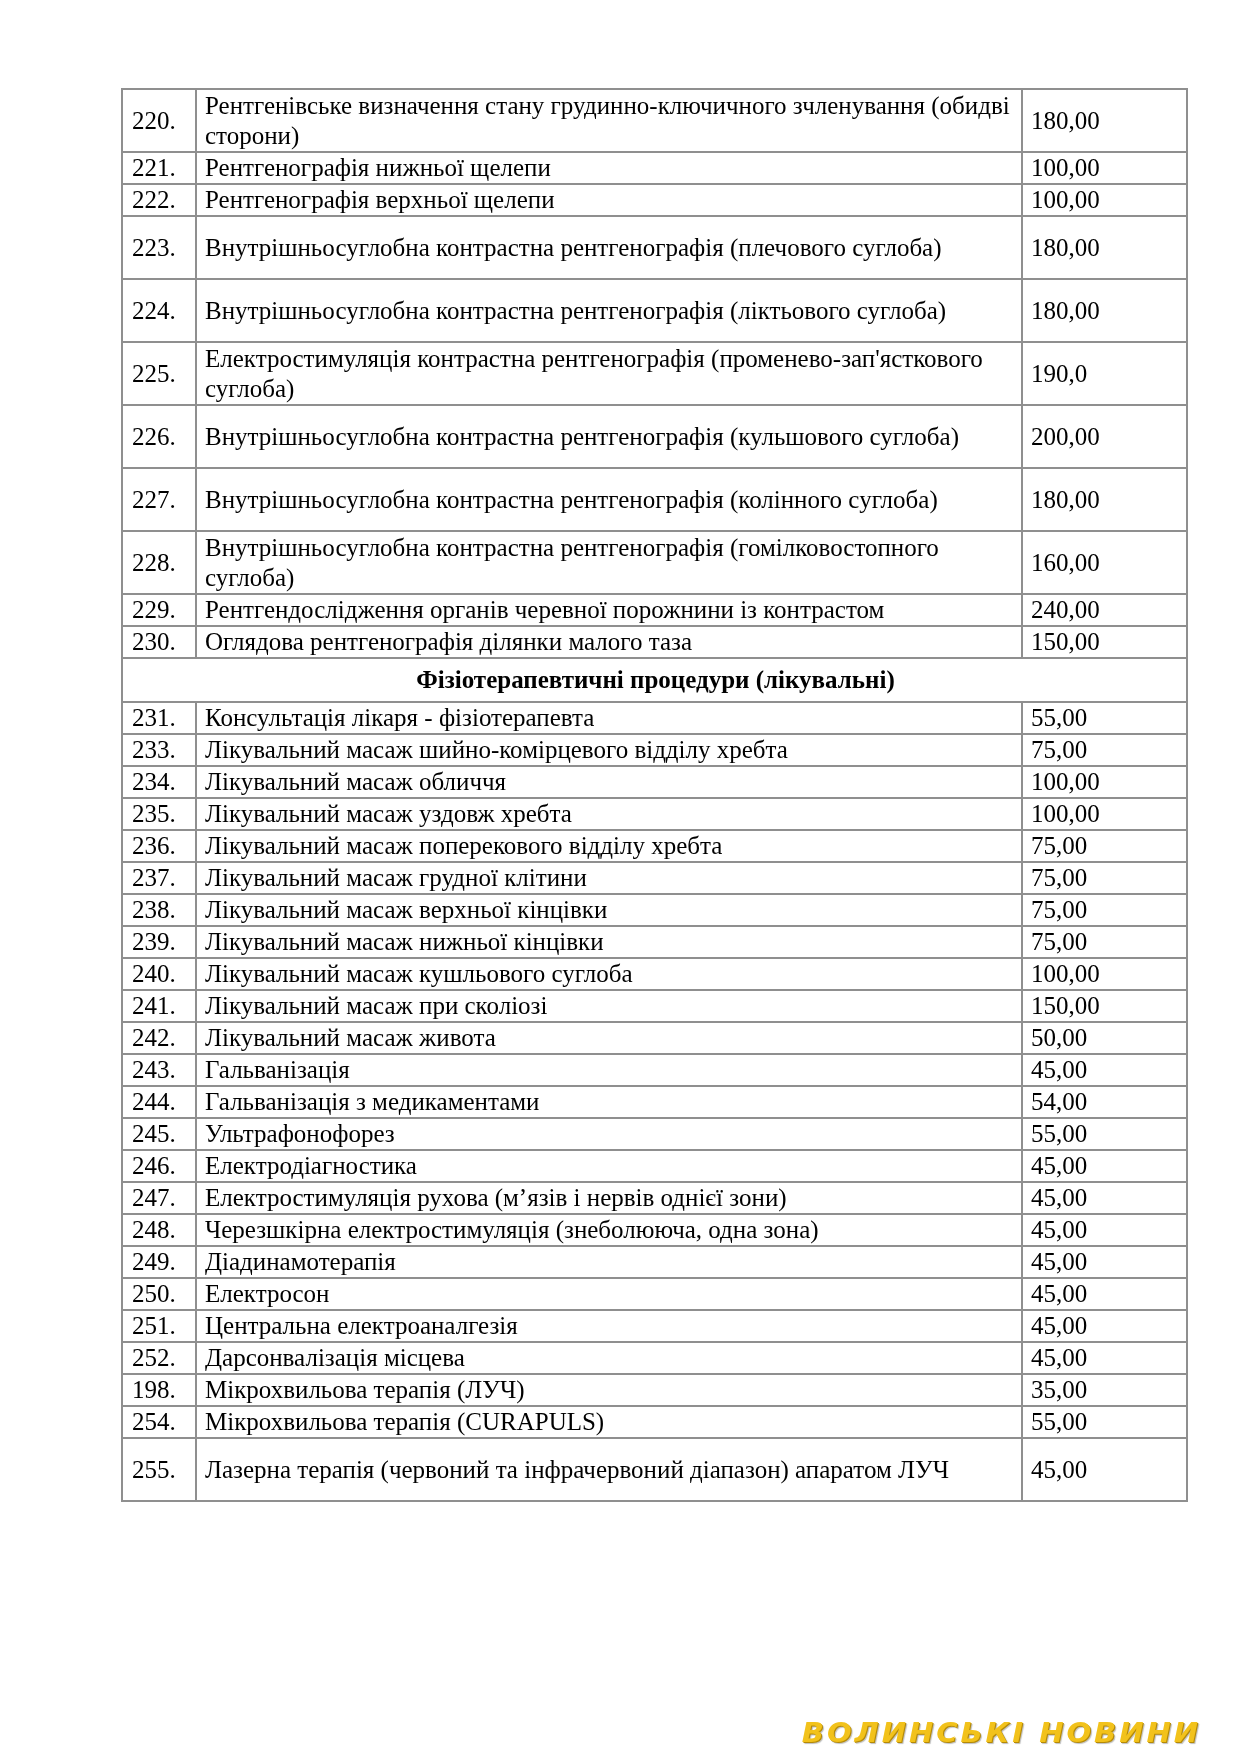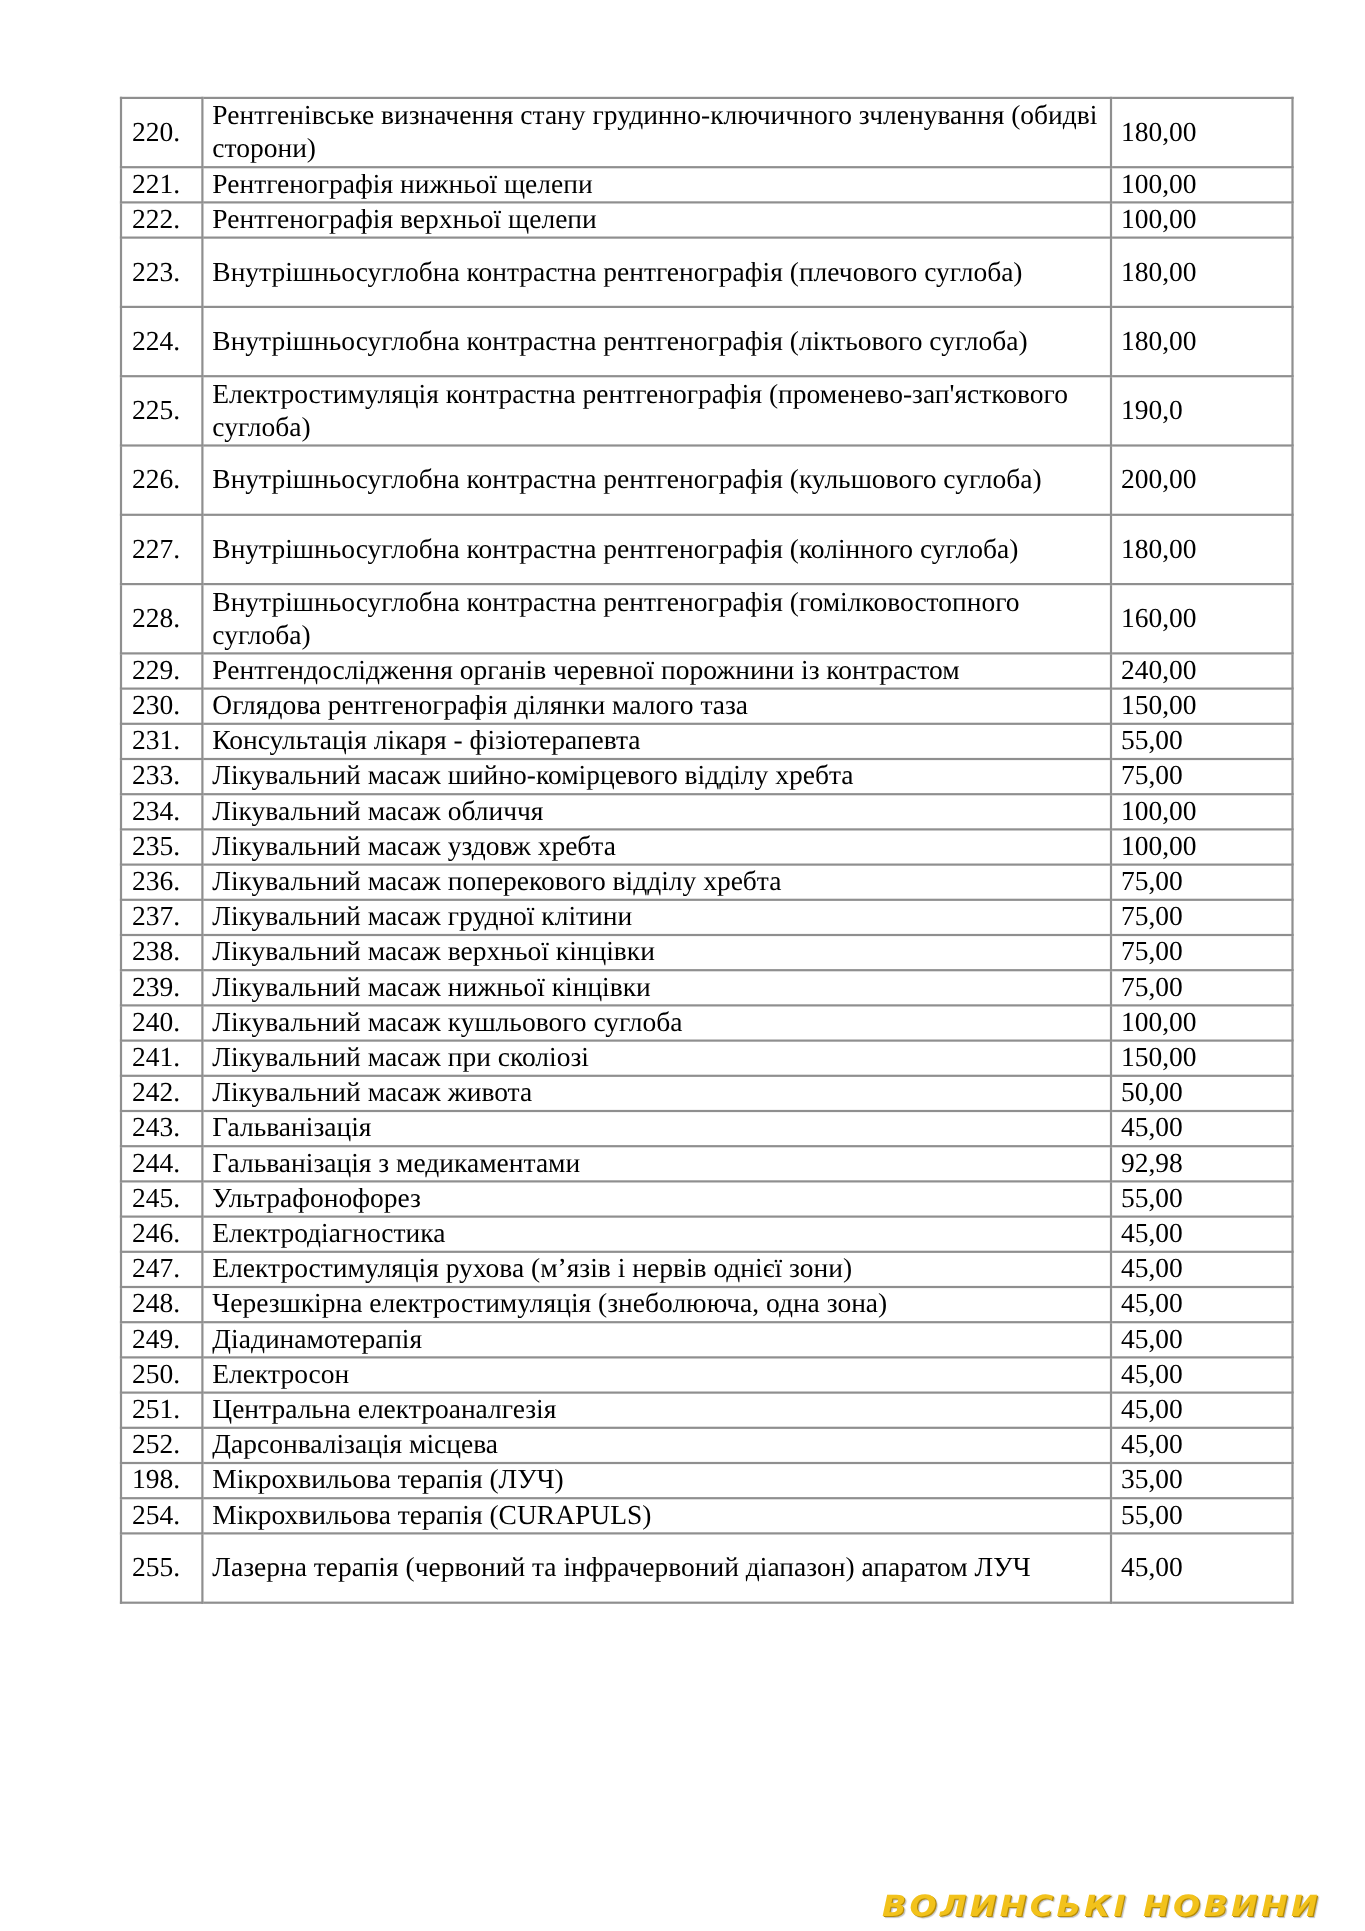--- a/index.html
+++ b/index.html
@@ -17,21 +17,21 @@
     }
     .page {
       position: absolute;
       left: 0;
       top: 0;
       width: 1241px;
       height: 1755px;
     }
     table.price-table {
       position: absolute;
-      left: 109px;
+      left: 121px;
       top: 88px;
       width: 1065px;
       border-collapse: collapse;
       table-layout: fixed;
       font-size: 25px;
       line-height: 30px;
     }
     table.price-table td {
       border: 2px solid #8f8f8f;
       padding: 0 6px 0 8px;
@@ -133,20 +133,23 @@
         <tr class="single">
           <td class="num">229.</td>
           <td class="name">Рентгендослідження органів черевної порожнини із контрастом</td>
           <td class="price">240,00</td>
         </tr>
         <tr class="single">
           <td class="num">230.</td>
           <td class="name">Оглядова рентгенографія ділянки малого таза</td>
           <td class="price">150,00</td>
         </tr>
+        <tr class="section">
+          <td colspan="3">Фізіотерапевтичні процедури (лікувальні)</td>
+        </tr>
         <tr class="single">
           <td class="num">231.</td>
           <td class="name">Консультація лікаря - фізіотерапевта</td>
           <td class="price">55,00</td>
         </tr>
         <tr class="single">
           <td class="num">233.</td>
           <td class="name">Лікувальний масаж шийно-комірцевого відділу хребта</td>
           <td class="price">75,00</td>
         </tr>
@@ -196,21 +199,21 @@
           <td class="price">50,00</td>
         </tr>
         <tr class="single">
           <td class="num">243.</td>
           <td class="name">Гальванізація</td>
           <td class="price">45,00</td>
         </tr>
         <tr class="single">
           <td class="num">244.</td>
           <td class="name">Гальванізація з медикаментами</td>
-          <td class="price">92,98</td>
+          <td class="price">54,00</td>
         </tr>
         <tr class="single">
           <td class="num">245.</td>
           <td class="name">Ультрафонофорез</td>
           <td class="price">55,00</td>
         </tr>
         <tr class="single">
           <td class="num">246.</td>
           <td class="name">Електродіагностика</td>
           <td class="price">45,00</td>

